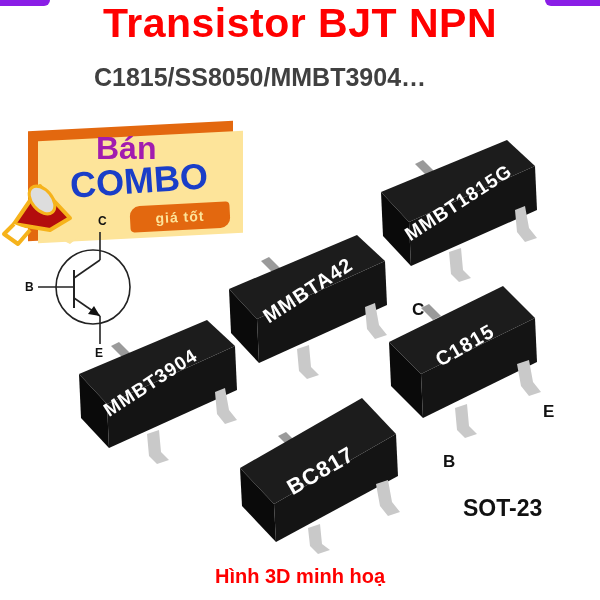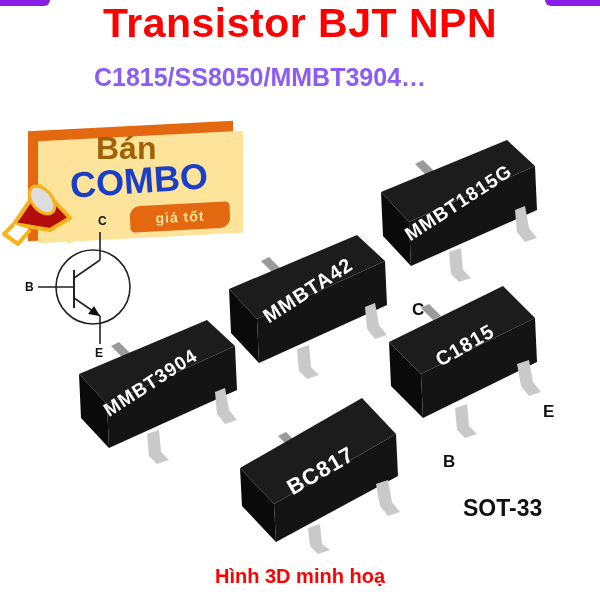--- a/index.html
+++ b/index.html
@@ -10,35 +10,35 @@
     .corner { position: absolute; top: 0; height: 6px; background: #8a1ee6; }
     .corner.left { left: 0; width: 50px; border-bottom-right-radius: 6px; }
     .corner.right { right: 0; width: 55px; border-bottom-left-radius: 6px; }
 
     .title {
       position: absolute; top: 0; left: 0; width: 600px; text-align: center;
       color: #ff0000; font-weight: bold; font-size: 41px; letter-spacing: 0.5px;
     }
     .subtitle {
       position: absolute; top: 63px; left: 0; width: 520px; text-align: center;
-      color: #8b5cf6; font-weight: bold; font-size: 25px;
+      color: #404040; font-weight: bold; font-size: 25px;
     }
 
     
     .promo { position: absolute; left: 0; top: 100px; width: 250px; height: 150px; }
     .promo .flag-back {
       position: absolute; left: 28px; top: 26px; width: 205px; height: 110px;
       background: #e3680f; transform: skewY(-3deg);
     }
     .promo .flag-front {
       position: absolute; left: 38px; top: 36px; width: 205px; height: 102px;
       background: #fde49a; transform: skewY(-3deg);
     }
     .promo .ban {
-      position: absolute; left: 96px; top: 30px; color: #a16207; font-weight: bold; font-size: 32px;
+      position: absolute; left: 96px; top: 30px; color: #a21caf; font-weight: bold; font-size: 32px;
     }
     .promo .combo {
       position: absolute; left: 70px; top: 60px; color: #1a3ec8; font-weight: bold; font-size: 36px;
       transform: rotate(-4deg);
     }
     .promo .price-tag {
       position: absolute; left: 130px; top: 104px; width: 100px; height: 26px;
       background: #e3680f; border-radius: 10px 4px 10px 4px; transform: rotate(-3deg);
       color: #fde49a; font-weight: bold; font-size: 14px; line-height: 26px; text-align: center; letter-spacing: 1px;
     }
@@ -156,14 +156,14 @@
     <path d="M138 96 L150 92 L154 114 L162 124 L150 128 L142 118 Z" fill="#c9c9c9"></path>
     <path d="M70 140 L82 136 L84 156 L92 162 L80 166 L72 158 Z" fill="#c9c9c9"></path>
   </svg>
   <span class="chip-text" style="left:46px; top:70px; transform:rotate(-30deg); font-size:22px;">BC817</span>
 </div>
 
 <span class="pin-label" style="left:412px; top:300px;">C</span>
 <span class="pin-label" style="left:443px; top:452px;">B</span>
 <span class="pin-label" style="left:543px; top:402px;">E</span>
 
-<div class="pkg">SOT-33</div>
+<div class="pkg">SOT-23</div>
 <div class="caption">Hình 3D minh hoạ</div>
 
 </body></html>

